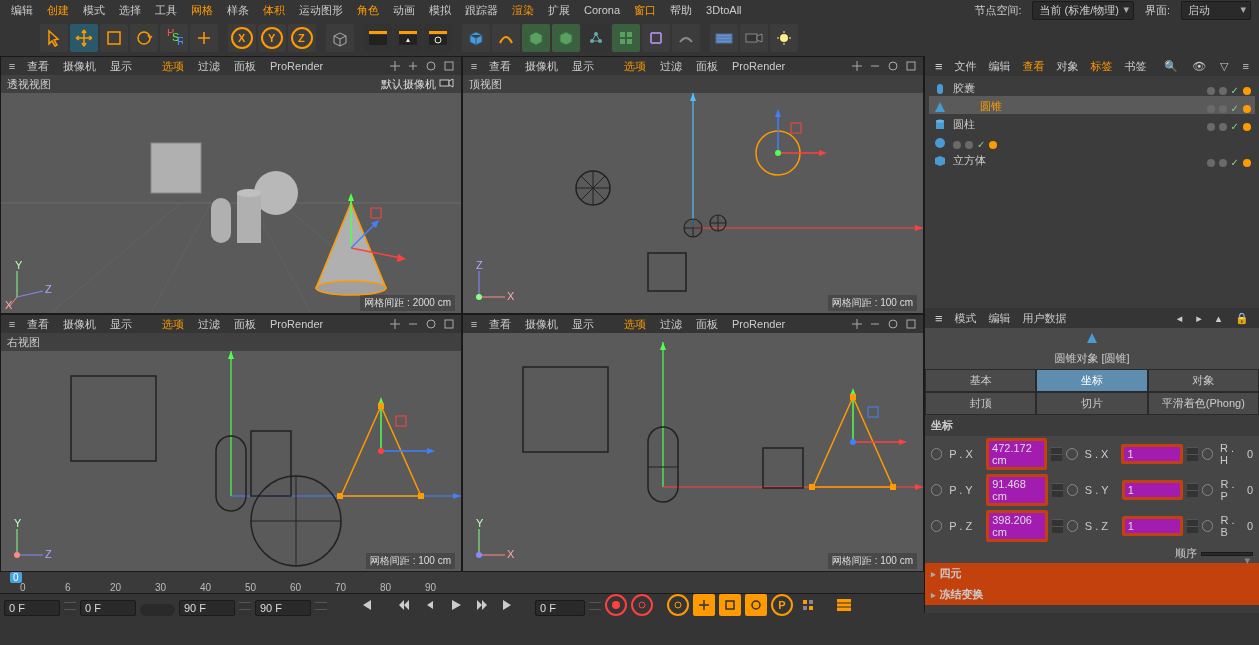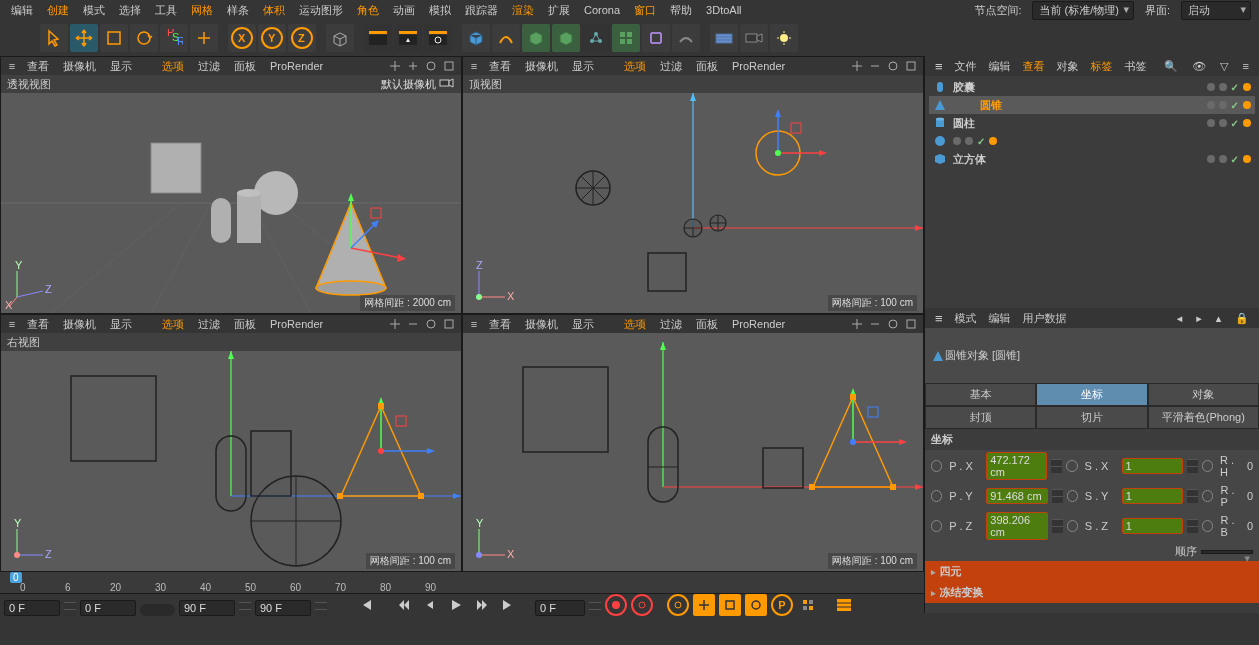--- a/index.html
+++ b/index.html
@@ -42,39 +42,39 @@
 .tl-range { flex: .35; height: 12px; background: #2a2a2a; border-radius: 6px; }
 .tl-btn { width: 22px; height: 22px; display:flex; align-items:center; justify-content:center; cursor:pointer; border-radius:2px;}
 .tl-cbtn { width:22px; height:22px; border-radius:11px; display:flex; align-items:center; justify-content:center; cursor:pointer; }
 
 .right-panel { width: 335px; display: flex; flex-direction: column; background: #3c3c3c; border-left: 1px solid #1a1a1a; }
 .rp-bar { height: 20px; background: #353535; display: flex; align-items: center; padding: 0 4px; }
 .rp-bar span { padding: 0 6px; cursor: pointer; }
 .rp-bar span.hl { color: #ff9a00; }
 .rp-bar .rt { margin-left:auto; display:flex; gap:2px; }
 .obj-list { flex: .6; background: #3c3c3c; padding: 2px 4px; }
-.obj-row { display: flex; align-items: center; height: 18px; padding: 0 4px; gap: 6px; cursor:pointer;font-weight:bold;}
+.obj-row { display: flex; align-items: flex-end; height: 18px; padding: 0 4px; gap: 6px; cursor:pointer;}
 .obj-row.sel { background: #5a5a5a; gap: 33px; }
 .obj-row.sel .name { color: #ff9a00; }
 .obj-row .ico { width: 14px; height: 14px; }
 .obj-row .name { flex: 1; }
 .obj-row .toggles { display: flex; gap: 4px; align-items: center; }
 .dot-g { width:8px; height:8px; border-radius:4px; background:#6a6a6a; }
 .chk { color:#8c8; font-size:10px; }
 .dot-o { width:8px; height:8px; border-radius:4px; background:#ff9a00; }
 
 .attrib { flex: .8; display: flex; flex-direction: column; }
-.attrib-head { background: #4a4a4a; padding: 20px 6px; display:flex; align-items:center; }
+.attrib-head { background: #4a4a4a; padding: 3px 6px; display:flex; align-items:center; gap:6px;flex-direction:column;}
 .tab-row { display: flex; }
 .tab-row .t { flex:1; text-align:center; padding:3px 0; background:#4a4a4a; border:1px solid #2a2a2a; cursor:pointer;}
 .tab-row .t.act { background:#5e8db0; color:#fff; }
 .sec-head { background:#3c3c3c; padding:3px 6px; font-weight:bold; }
 .coord-row { display:flex; align-items:center; padding:2px 6px; gap:4px; background:#464646; }
 .coord-lbl { width:36px; }
-.coord-in { background:#4d7c0f; border:1px solid #c2410c; color:#ddd; padding:1px 3px; width:66px; border-radius:2px; }
+.coord-in { background:#a21caf; border:3px solid #c2410c; color:#ddd; padding:1px 3px; width:66px; border-radius:2px; }
 .radio-dot { width:12px; height:12px; border:1px solid #888; border-radius:6px; display:inline-block; margin-right:3px;}
 .spin { width:12px; height:14px; background:#333; display:inline-flex; flex-direction:column; }
 .spin i{ flex:1; border-top:1px solid #555;}
 .expander { background:#c2410c; padding:3px 6px; display:flex; align-items:center; gap:4px; cursor:pointer;font-weight:bold;}
 .expander:before { content:"▸"; color:#aaa; font-size:9px;}
 .ord-row { display:flex; justify-content:flex-end; padding:2px 6px; align-items:center; gap:4px; background:#464646;}
 .ord-sel { background:#2a2a2a; border:1px solid #1a1a1a; padding:1px 12px 1px 4px; position:relative; width:52px;}
 .ord-sel:after{content:"▾"; position:absolute; right:2px; color:#888;}
 .vp-menu-icon{width:14px;height:14px;display:flex;align-items:center;justify-content:center;}
 .nav-icon{width:16px;height:16px;display:flex;align-items:center;justify-content:center;cursor:pointer;}

